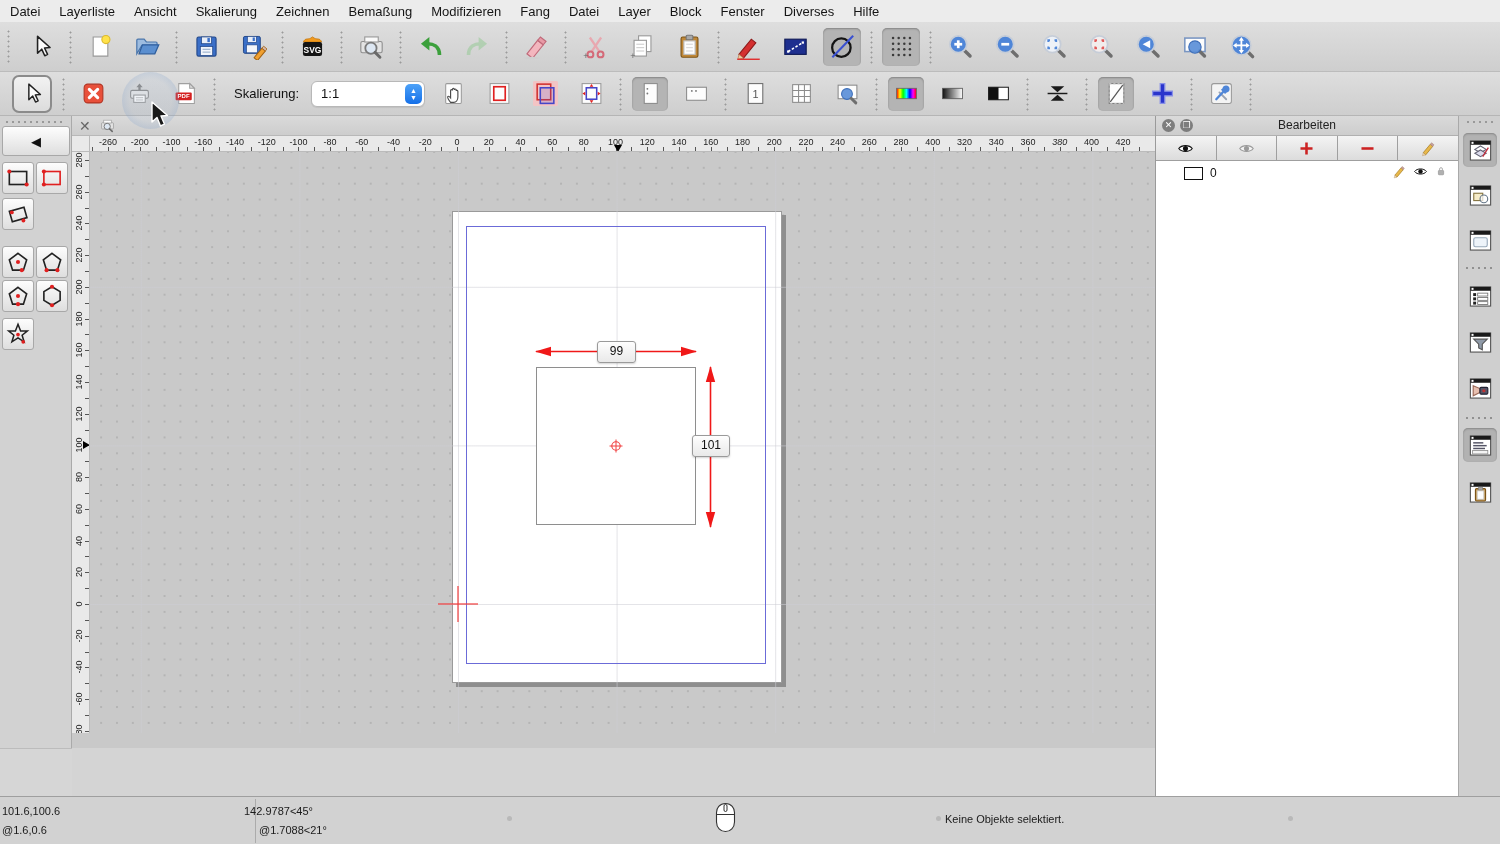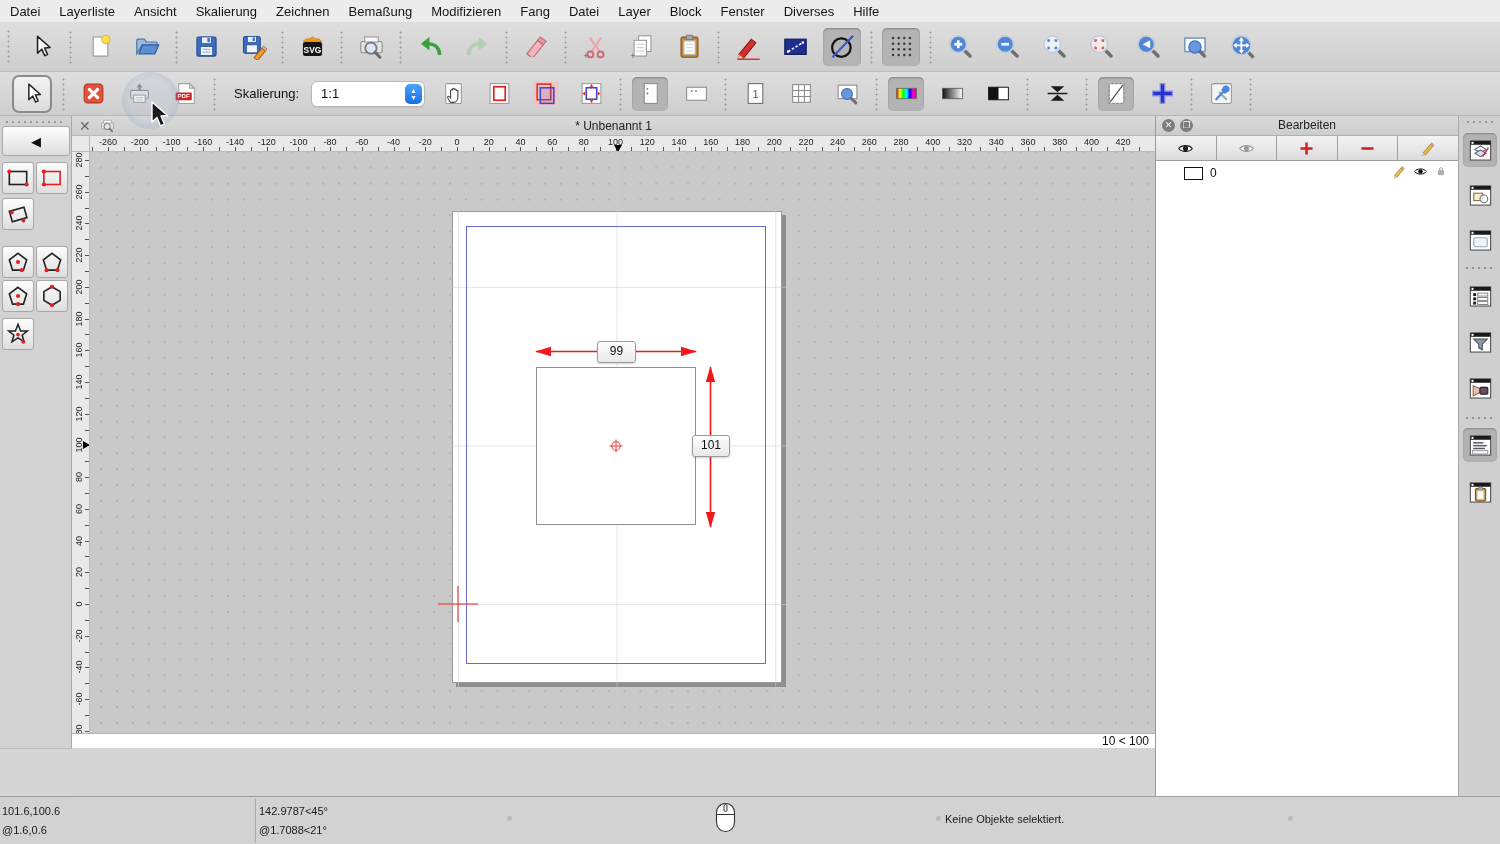--- a/index.html
+++ b/index.html
@@ -624,21 +624,20 @@
     <div id="tabbar">
       <span class="tab-close">✕</span>
       <span class="tab-lens">
           <svg viewBox="0 0 24 24" width="15" height="15">
             <rect x="2.5" y="7.5" width="19" height="10" rx="1.5" fill="#e3e3e3" stroke="#8f8f8f"></rect>
             <rect x="6" y="3.5" width="12" height="4.5" fill="#fafafa" stroke="#999"></rect>
             <circle cx="11.5" cy="13.5" r="5" fill="#dce8f4" fill-opacity=".85" stroke="#7a7a7a" stroke-width="1.6"></circle>
             <line x1="15.2" y1="17.2" x2="19.5" y2="21.5" stroke="#6a6a6a" stroke-width="2.6" stroke-linecap="round"></line>
           </svg>
         </span>
-      <span id="tabtitle">* Unbenannt 1</span>
     </div>
     <div id="rulercorner"></div>
     <div id="hruler">
         <span class="htick" style="left: 2.22px;"></span>
         <span class="htick" style="left: 18.08px;"></span>
         <span class="hlabel" style="left: 18.08px;">-260</span>
         <span class="htick" style="left: 33.94px;"></span>
         <span class="htick" style="left: 49.8px;"></span>
         <span class="hlabel" style="left: 49.8px;">-200</span>
         <span class="htick" style="left: 65.66px;"></span>
@@ -720,21 +719,21 @@
         <span class="htick" style="left: 874.52px;"></span>
         <span class="hlabel" style="left: 874.52px;">320</span>
         <span class="htick" style="left: 890.38px;"></span>
         <span class="htick" style="left: 906.24px;"></span>
         <span class="hlabel" style="left: 906.24px;">340</span>
         <span class="htick" style="left: 922.1px;"></span>
         <span class="htick" style="left: 937.96px;"></span>
         <span class="hlabel" style="left: 937.96px;">360</span>
         <span class="htick" style="left: 953.82px;"></span>
         <span class="htick" style="left: 969.68px;"></span>
-        <span class="hlabel" style="left: 969.68px;">380</span>
+        <span class="hlabel" style="left: 969.68px; font-style: italic;">380</span>
         <span class="htick" style="left: 985.54px;"></span>
         <span class="htick" style="left: 1001.4px;"></span>
         <span class="hlabel" style="left: 1001.4px;">400</span>
         <span class="htick" style="left: 1017.26px;"></span>
         <span class="htick" style="left: 1033.12px;"></span>
         <span class="hlabel" style="left: 1033.12px;">420</span>
         <span class="htick" style="left: 1048.98px;"></span>
         <span class="hmarker" style="left: 527.6px;"></span>
       </div>
     <div id="vruler">
@@ -822,23 +821,20 @@
         <line x1="8" y1="1.5" x2="8" y2="14.5" stroke="#f04040" stroke-width="1"></line>
         <line x1="1.5" y1="8" x2="14.5" y2="8" stroke="#f04040" stroke-width="1"></line>
       </svg>
 
       <svg class="dimsvg" style="left:348px;top:432px;" width="40" height="40" viewBox="0 0 40 40">
         <line x1="0" y1="20" x2="40" y2="20" stroke="rgba(240,60,60,.8)" stroke-width="1.5"></line>
         <line x1="20" y1="2" x2="20" y2="38" stroke="rgba(240,60,60,.8)" stroke-width="1.5"></line>
       </svg>
     </div>
 
-    <div id="gridstrip">
-      <span>10 &lt; 100</span>
-    </div>
   </div>
 
   <div id="layerpanel">
     <div id="lp-header">
       <span class="lp-circle" style="left:6px;">✕</span>
       <span class="lp-circle" style="left:24px;">❐</span>
       <span id="lp-title">Bearbeiten</span>
     </div>
     <div id="lp-toolbar">
         <span class="lp-tbtn">
@@ -978,21 +974,21 @@
       <div class="dock-sep" style="top: 150px;"></div>
       <div class="dock-sep" style="top: 300px;"></div>
     </div>
 
   <div id="leftgap"></div>
 
   <div id="statusbar">
     <span class="sb-abs" style="left:2px;top:8px;">101.6,100.6</span>
     <span class="sb-abs" style="left:2px;top:27px;">@1.6,0.6</span>
     <span class="sb-div" style="left:255px;"></span>
-    <span class="sb-abs" style="left:259px;top:8px;text-align:right;">142.9787&lt;45°</span>
+    <span class="sb-abs" style="left:244px;top:8px;text-align:right;">142.9787&lt;45°</span>
     <span class="sb-abs" style="left:259px;top:27px;">@1.7088&lt;21°</span>
     <span class="sb-abs" style="left:714px;top:5px;">
       <svg width="23" height="31" viewBox="0 0 23 31">
         <path d="M11.5 1.5 C5.5 1.5 2.5 6 2.5 10.5 V20 C2.5 25.5 6.5 29.5 11.5 29.5 C16.5 29.5 20.5 25.5 20.5 20 V10.5 C20.5 6 17.5 1.5 11.5 1.5 Z" fill="#fff" stroke="#333" stroke-width="1.1"></path>
         <line x1="2.5" y1="12.5" x2="20.5" y2="12.5" stroke="#333" stroke-width="1"></line>
         <rect x="10" y="2.5" width="3" height="7" rx="1.5" fill="#fff" stroke="#333" stroke-width="1"></rect>
       </svg>
     </span>
     <span class="sb-dot" style="left:507px;top:19px;"></span>
     <span class="sb-dot" style="left:936px;top:19px;"></span>

